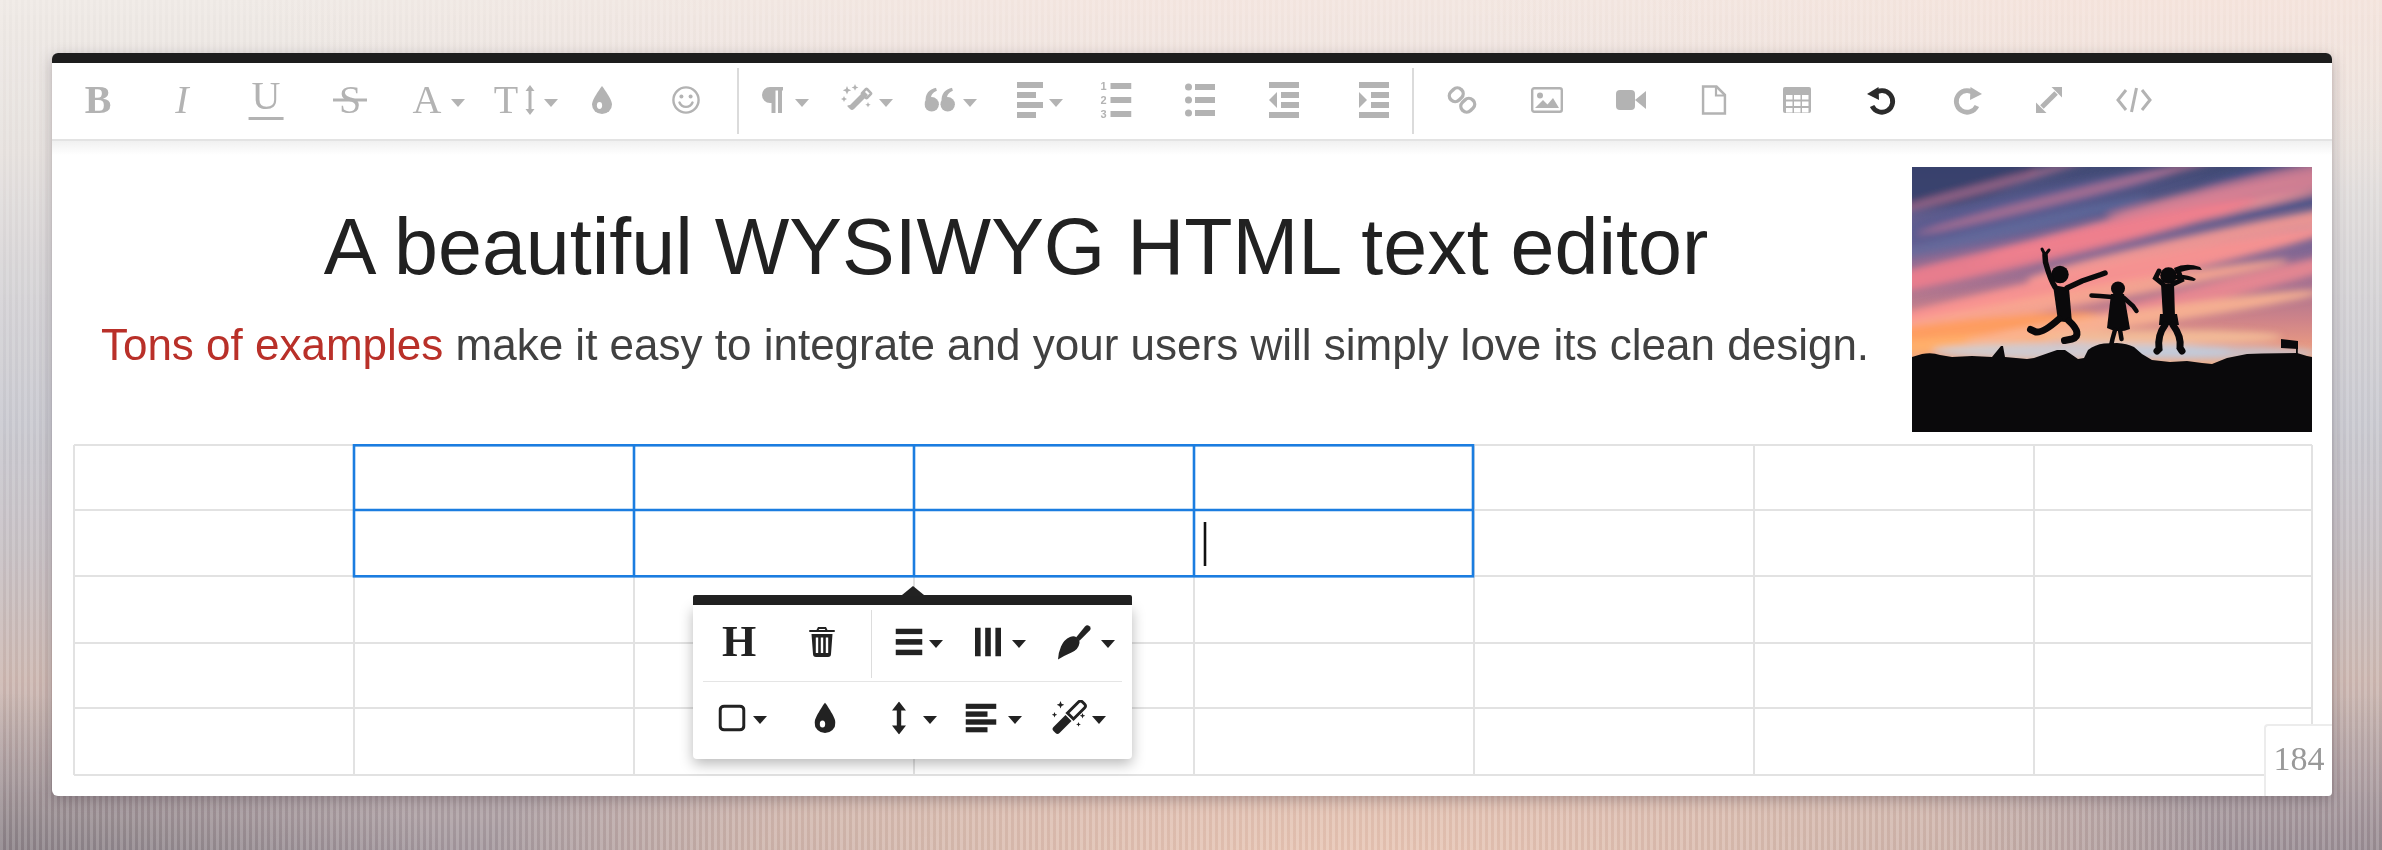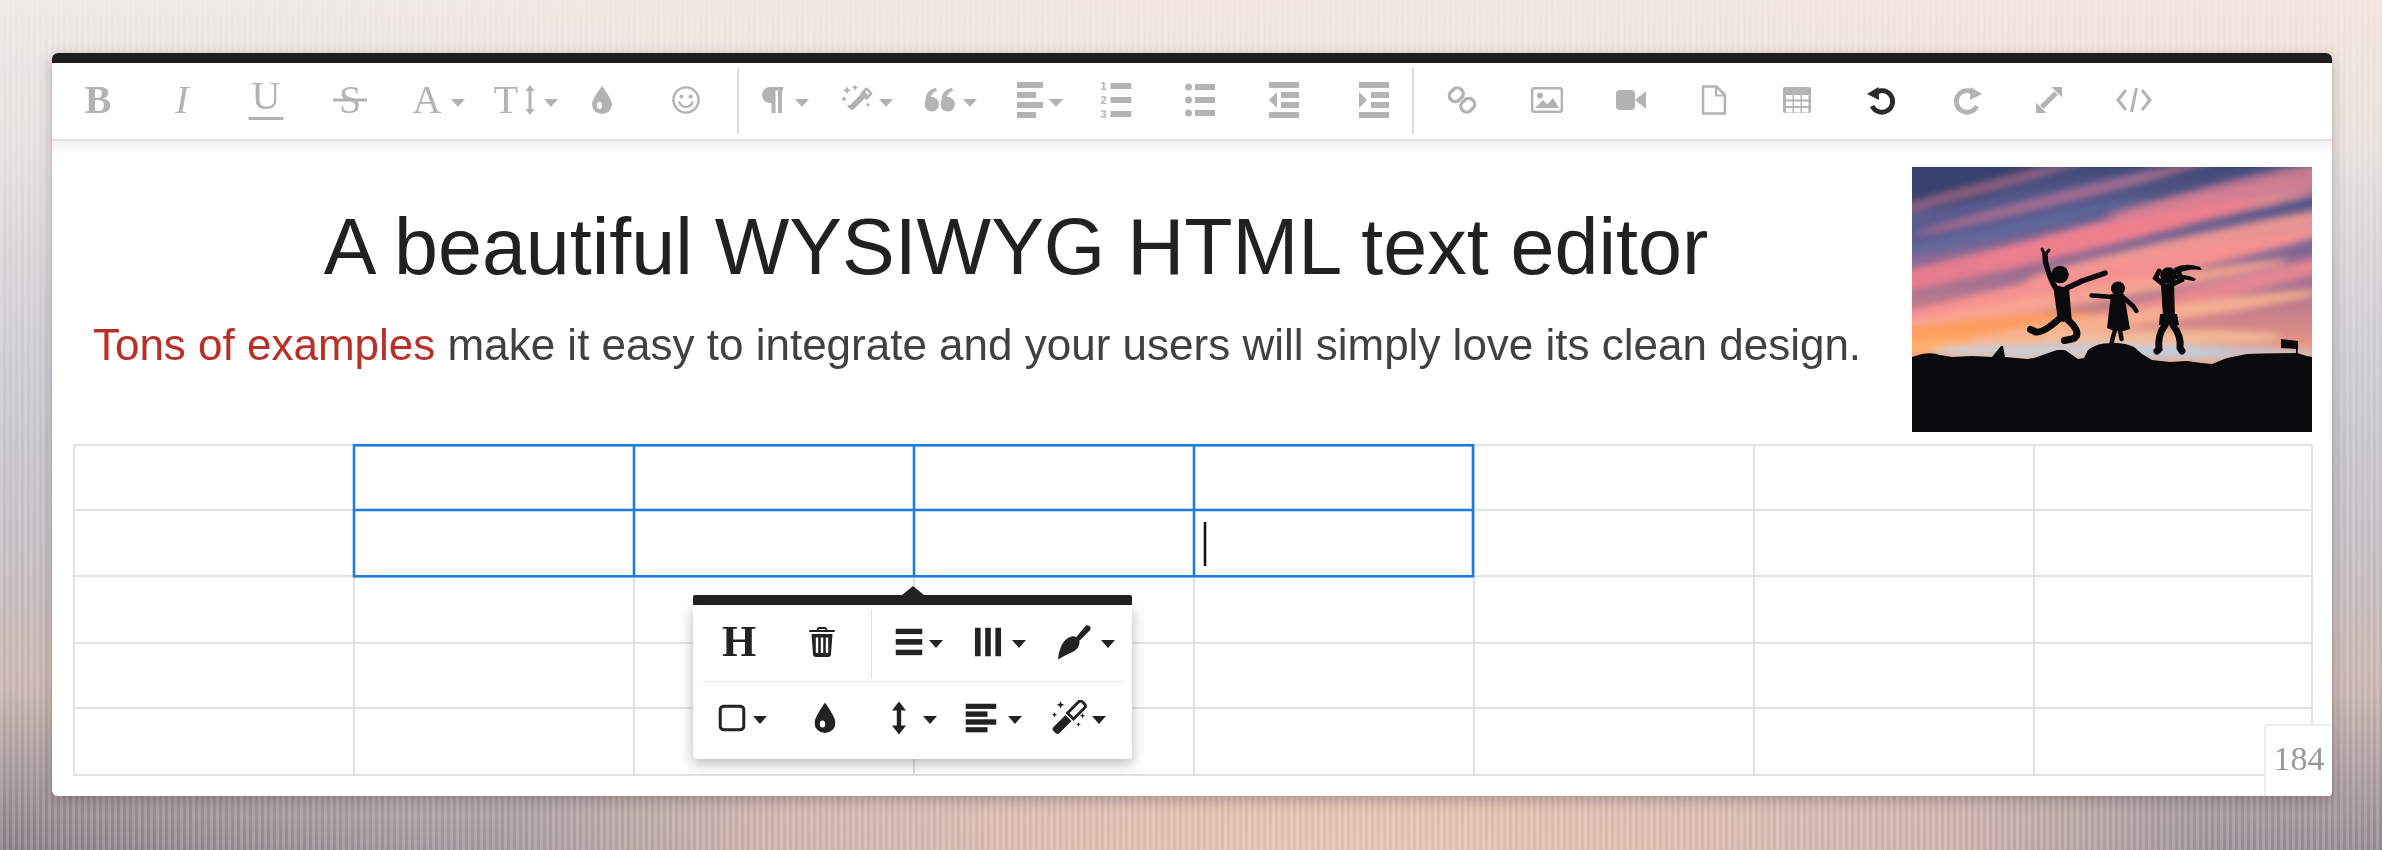--- a/index.html
+++ b/index.html
@@ -24,21 +24,21 @@
   .toolbar{position:absolute;left:0;top:10px;width:2280px;height:76px;background:#fff;}
   .tbsep{position:absolute;top:5px;height:66px;width:2px;background:#dbdbdb;}
   .tline{position:absolute;left:0;top:86px;width:2280px;height:2px;background:#e3e3e3;}
   .tshade{position:absolute;left:0;top:88px;width:2280px;height:14px;background:linear-gradient(#f0f0f0,#ffffff);}
   .ib{position:absolute;transform:translate(-50%,-50%);color:#b3b3b3;}
   .ltr{font-family:"Liberation Serif",serif;font-size:40px;line-height:1;}
   .car{position:absolute;width:0;height:0;border-left:7px solid transparent;border-right:7px solid transparent;border-top:8px solid #b3b3b3;transform:translate(-50%,-50%);}
   .content{position:absolute;left:0;top:102px;width:2280px;height:641px;}
   h1{position:absolute;left:30px;top:37px;width:1838px;margin:15px;text-align:center;
      font-size:79px;font-weight:400;color:#212121;line-height:1;letter-spacing:0px;font-family:"Liberation Sans",sans-serif;}
-  .sub{position:absolute;left:6px;top:168px;white-space:nowrap;width:1838px;margin:0;text-align:center;
+  .sub{position:absolute;left:14px;top:168px;white-space:nowrap;width:1838px;margin:0;text-align:center;
      font-size:44px;color:#414141;line-height:1;}
   .sub .red{color:#b93029;}
   .photo{position:absolute;left:1860px;top:12px;width:400px;height:265px;}
   .tablewrap{position:absolute;left:21px;top:289px;width:2240px;height:330px;}
   .counter{position:absolute;right:0px;bottom:0px;width:66px;height:70px;background:#fff;
      border-left:2px solid #ececec;border-top:2px solid #ececec;border-radius:4px 0 4px 0;
      font-family:"Liberation Serif",serif;font-size:34px;color:#999;text-align:center;line-height:66px;}
   .popup{position:absolute;left:693px;top:595px;width:439px;height:164px;z-index:5;}
   .pnotch{position:absolute;left:209px;top:-9px;width:0;height:0;border-left:11px solid transparent;border-right:11px solid transparent;border-bottom:9px solid #222;}
   .pbar{position:absolute;left:0;top:0;width:439px;height:10px;background:#222;border-radius:2px 2px 0 0;}

